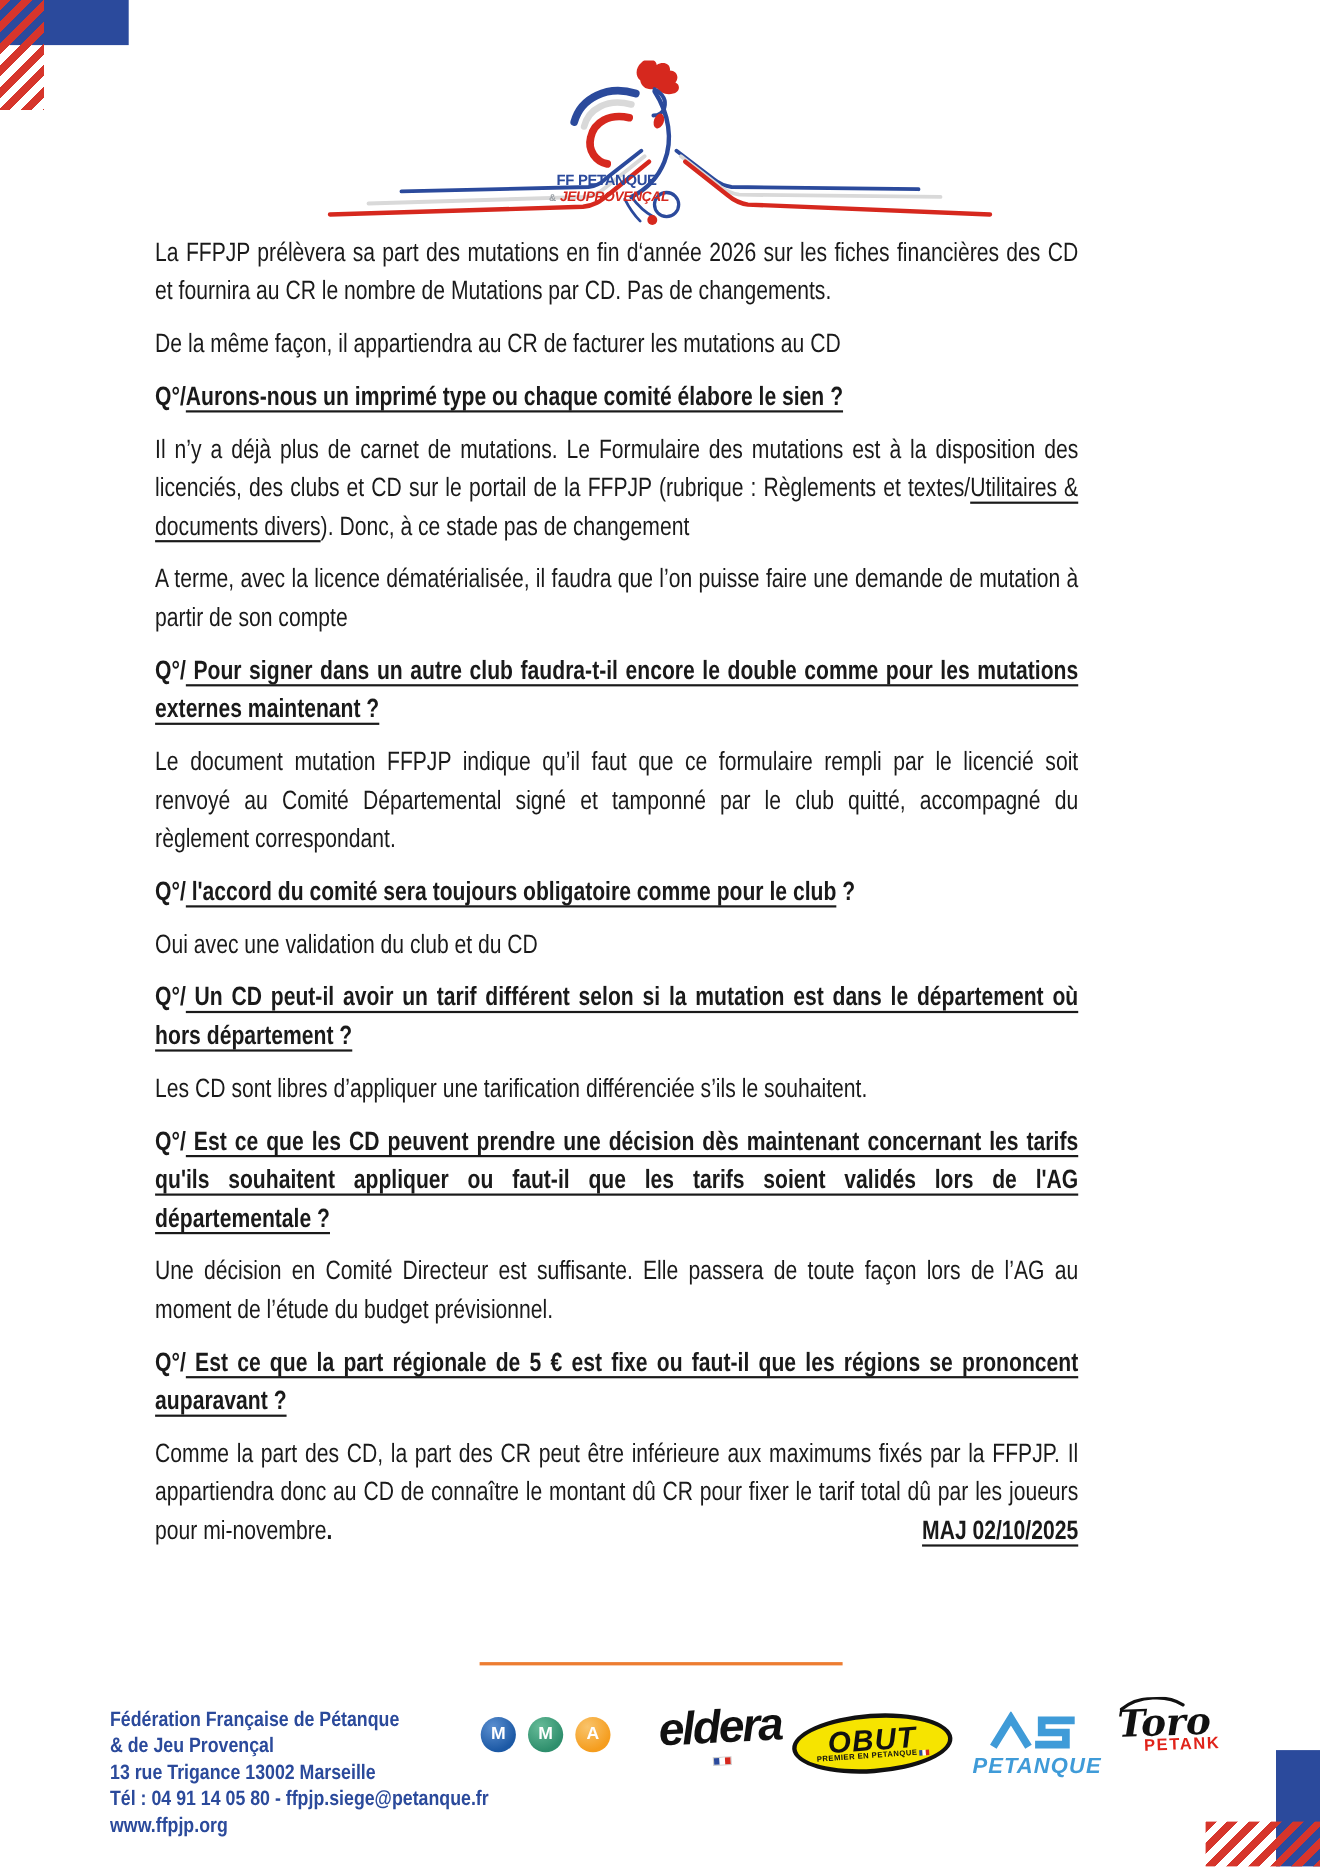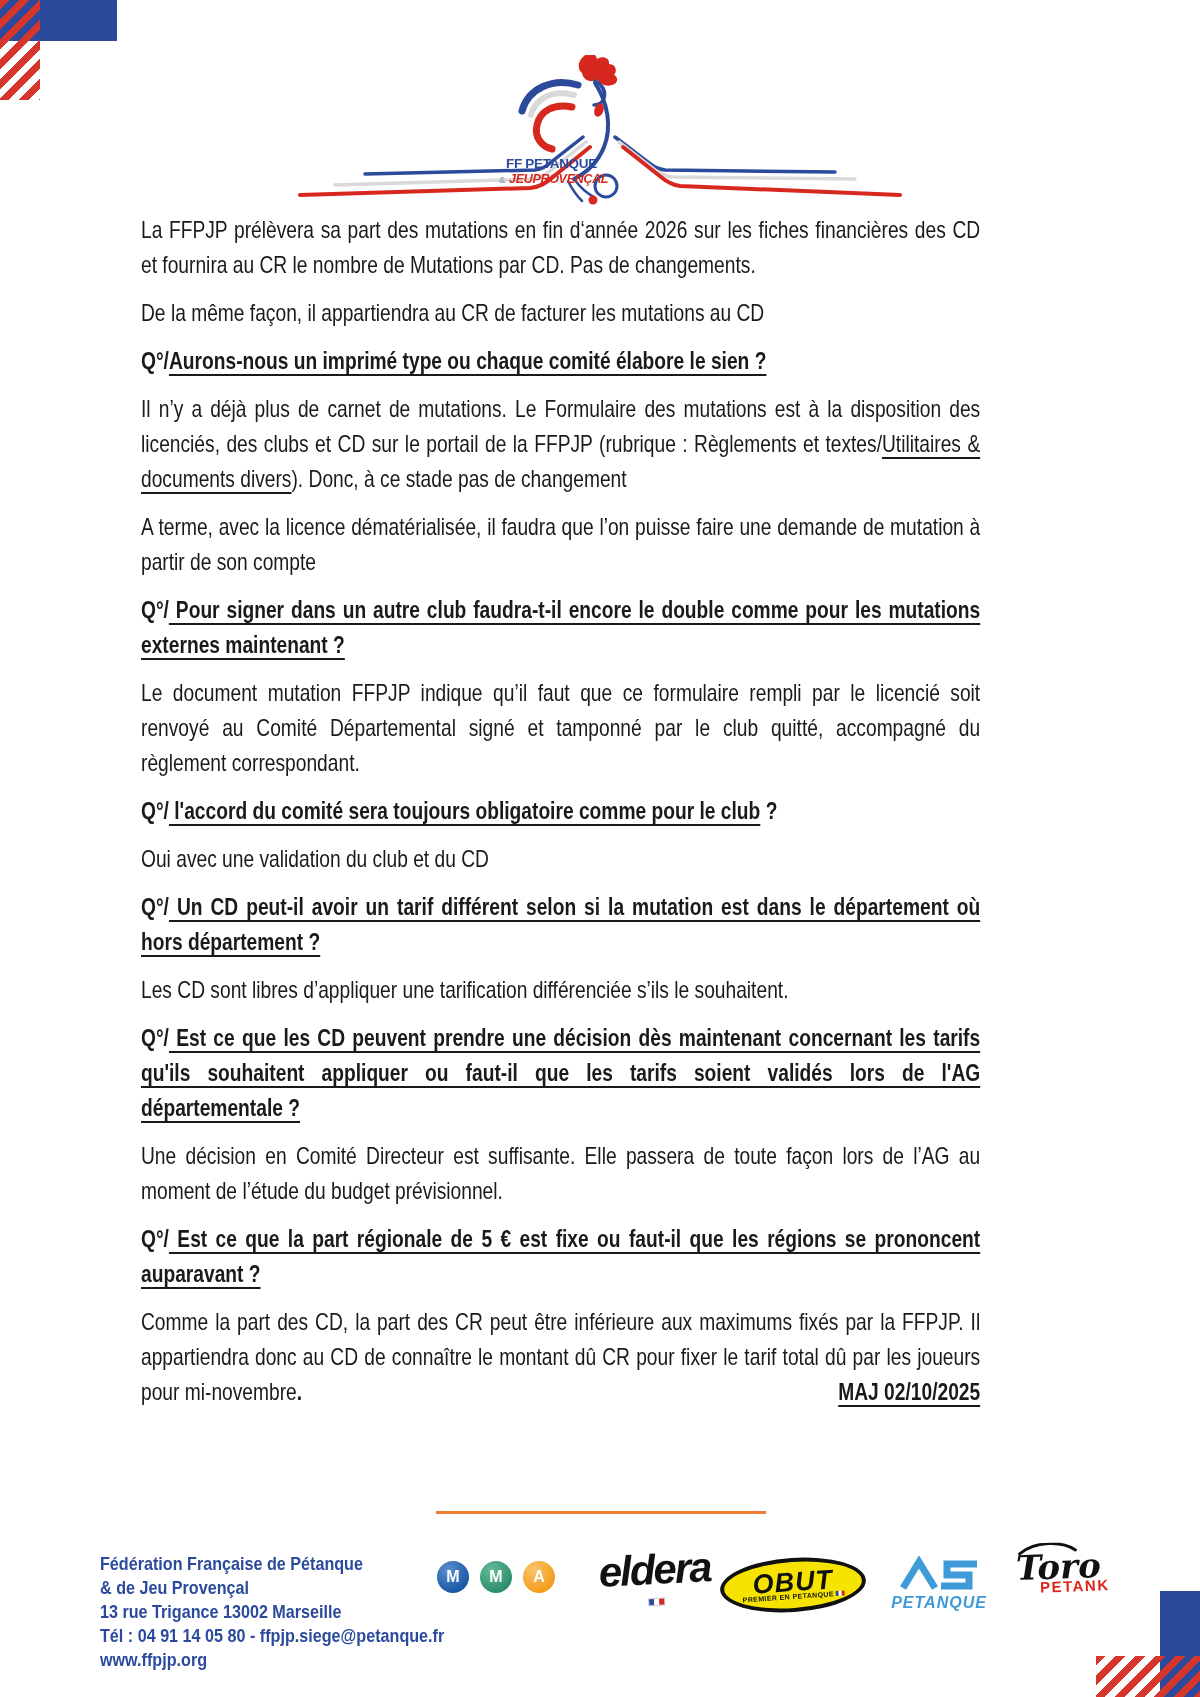--- a/index.html
+++ b/index.html
@@ -54,21 +54,21 @@
   
   .obut{left:720px;top:1558px;width:138px;height:46px;background:#f6e400;border:4px solid #111;
         border-radius:50%;transform:rotate(-4deg);display:flex;flex-direction:column;
         align-items:center;justify-content:center;}
   .obut-name{font-size:27px;font-weight:800;font-style:italic;letter-spacing:1px;color:#111;line-height:22px;}
   .obut-tag{font-size:7px;font-weight:700;color:#111;letter-spacing:0.4px;display:flex;align-items:center;gap:2px;}
   .miniflag{display:inline-flex;height:5px;}
   .miniflag span{width:3px;height:5px;display:block;}
   
   .ms{left:884px;top:1556px;width:110px;text-align:center;color:#3f9bd8;}
-  .ms-sub{font-size:16px;font-weight:700;font-style:italic;letter-spacing:1px;margin-top:-2px;}
+  .ms-sub{font-size:20px;font-weight:700;font-style:italic;letter-spacing:1px;margin-top:-2px;}
   
   .toro{left:1010px;top:1548px;width:120px;}
   .toro-name{position:relative;font-family:"DejaVu Serif","Liberation Serif",serif;font-style:italic;
              font-weight:700;font-size:34px;color:#111;line-height:36px;transform:rotate(-2deg);
              margin-left:6px;}
   .toro-horns{position:absolute;left:2px;top:-6px;}
   .toro-sub{color:#e0231a;font-weight:800;font-size:15px;letter-spacing:1.5px;margin-left:30px;
             margin-top:-7px;transform:rotate(-2deg);}
 </style>
 </head>

